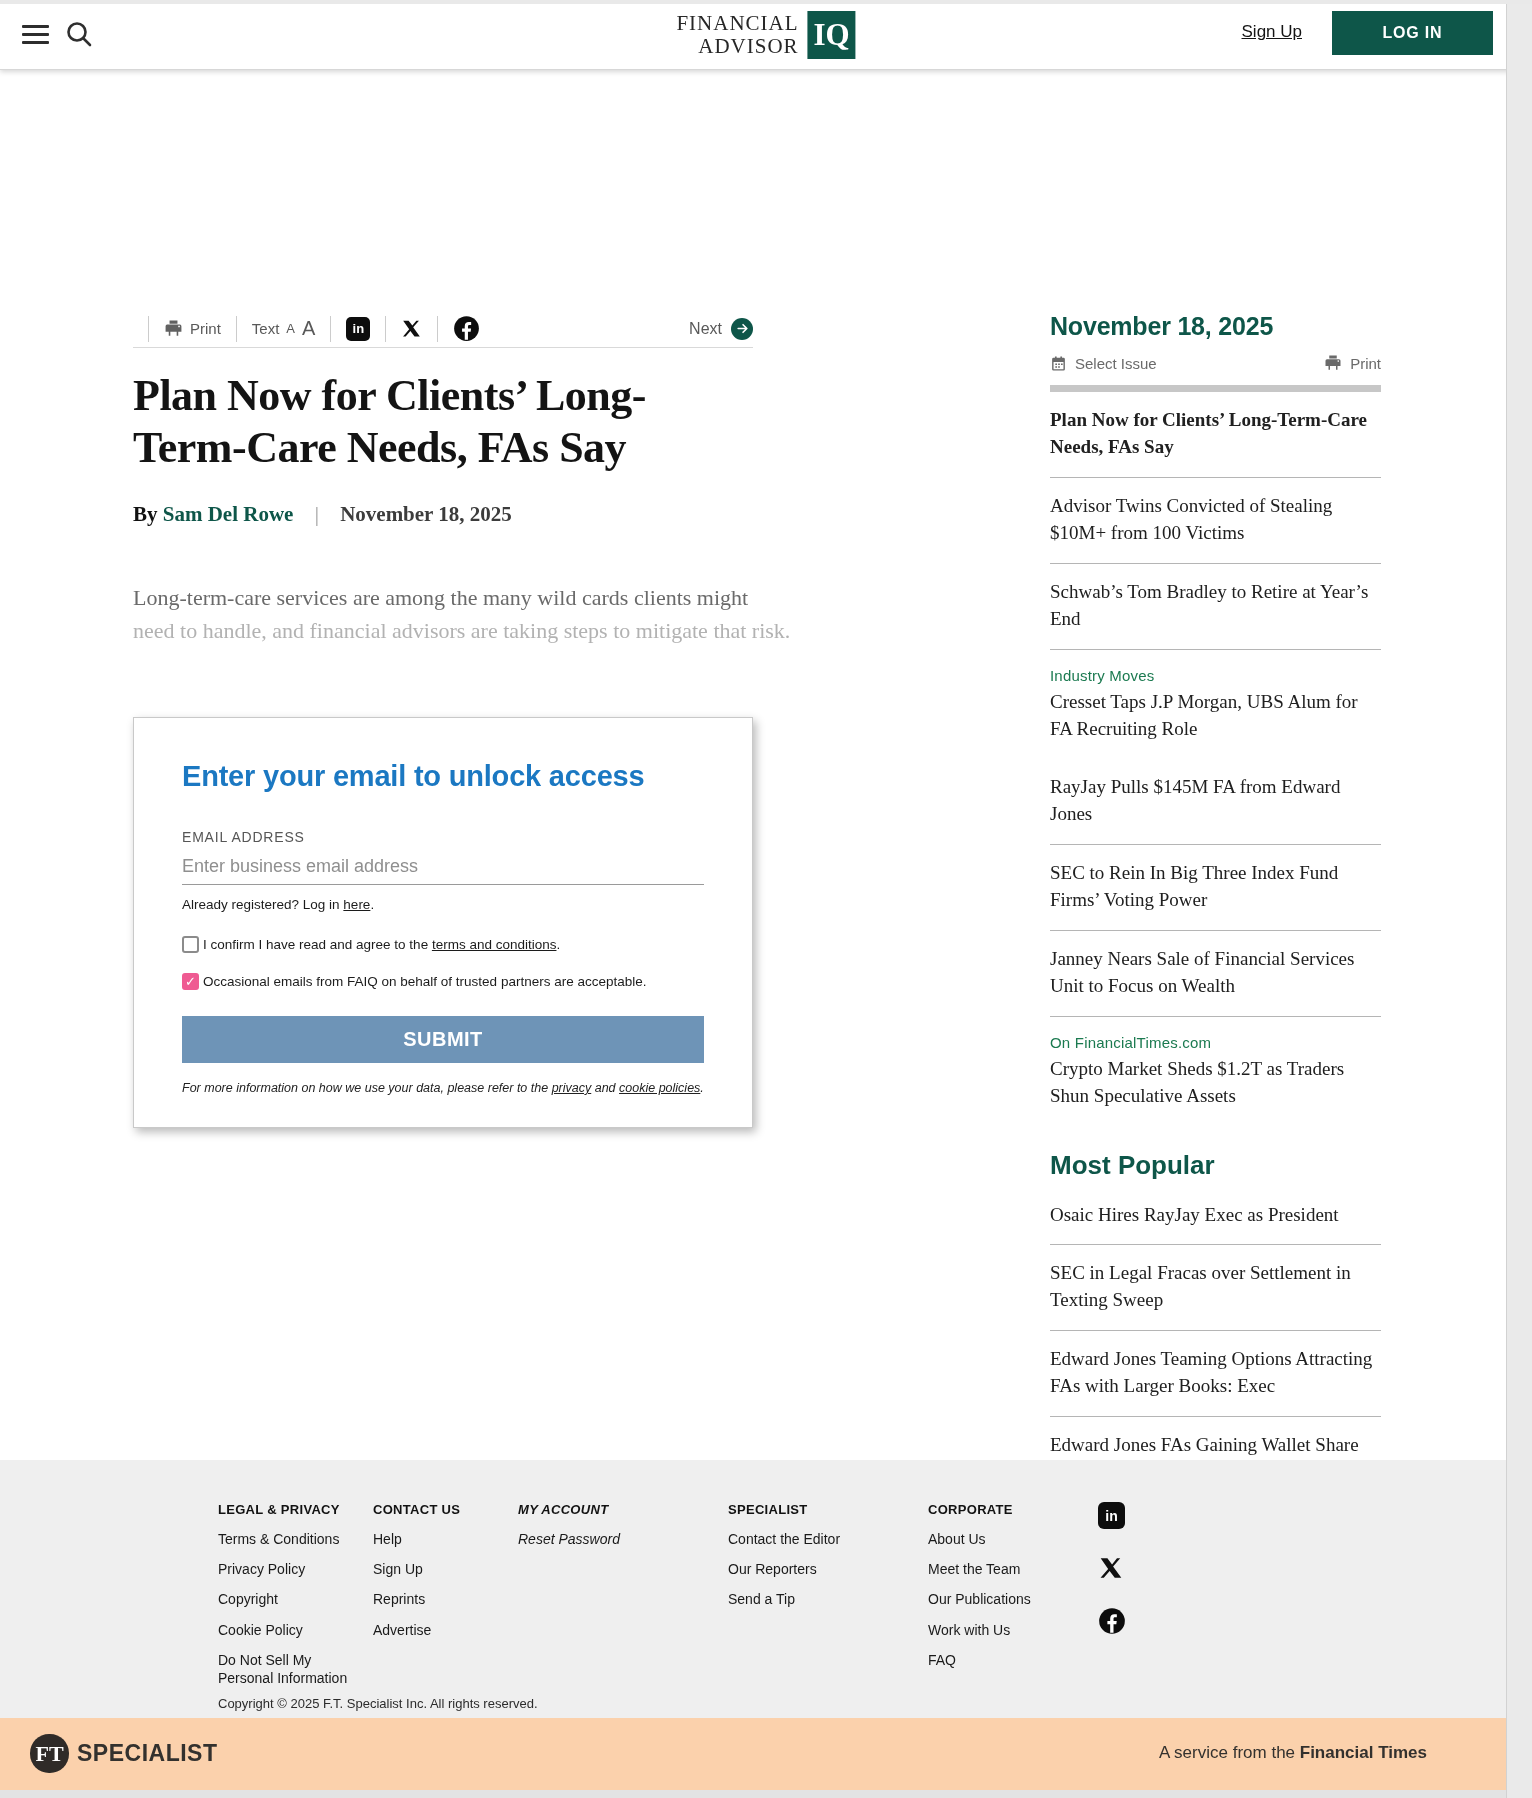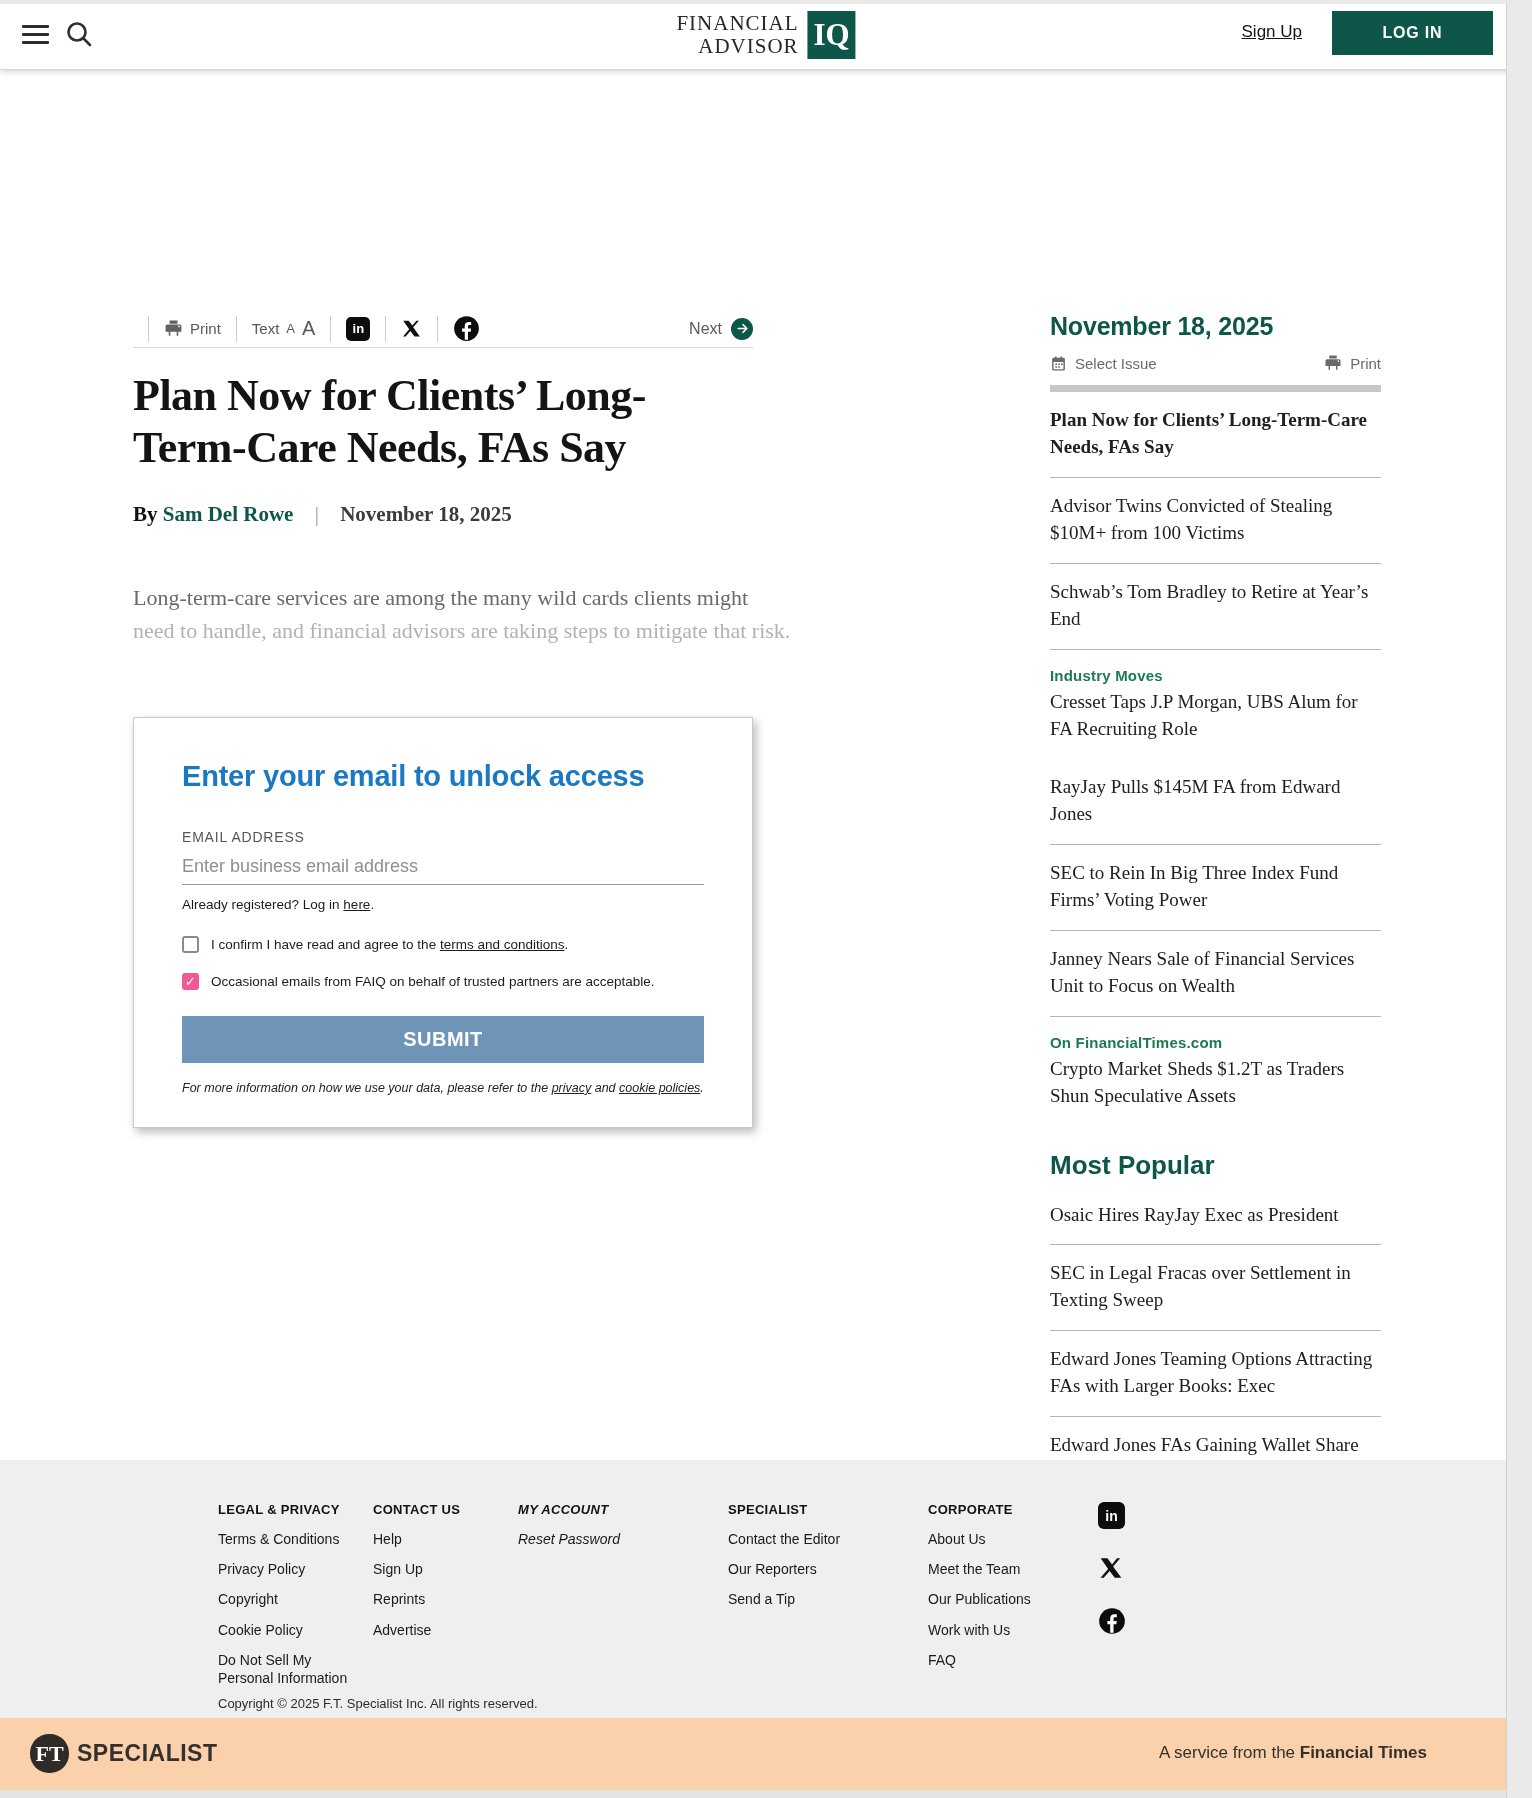--- a/index.html
+++ b/index.html
@@ -61,21 +61,21 @@
   .paywall {
     margin-top:70px; width:620px; border:1px solid #c9c9c9; background:#fff;
     box-shadow:3px 4px 9px rgba(0,0,0,.28); padding:42px 48px 32px;
   }
   .pw-heading { color:#1B78C2; font-size:29px; font-weight:700; letter-spacing:-.2px; }
   .pw-label { margin-top:36px; font-size:14px; letter-spacing:.8px; color:#565656; }
   .pw-input { margin-top:4px; width:100%; border:none; border-bottom:1px solid #9a9a9a; font-size:18px; padding:7px 0; color:#333; outline:none; background:transparent; font-family:"Liberation Sans","DejaVu Sans",sans-serif; }
   .pw-input::placeholder { color:#8f8f8f; }
   .pw-registered { margin-top:12px; font-size:13.5px; color:#1c1c1c; }
   .pw-registered a, .cb-row a, .pw-fineprint a { color:inherit; text-decoration:underline; cursor:pointer; }
-  .cb-row { margin-top:24px; display:flex; align-items:center; gap:12px; font-size:13.5px; color:#1c1c1c; }
+  .cb-row { margin-top:24px; display:flex; align-items:center; gap:4px; font-size:13.5px; color:#1c1c1c; }
   .cb { flex:0 0 auto; width:17px; height:17px; border:2px solid #8b8b8b; border-radius:3px; background:#fff; cursor:pointer; }
   .cb.checked { border-color:#EF5A92; background:#EF5A92; color:#fff; font-size:13px; line-height:14px; text-align:center; font-weight:700; }
   .submit-btn {
     margin-top:26px; width:100%; height:47px; background:#6E94B7; color:#fff; border:none;
     font-size:20px; font-weight:700; letter-spacing:.5px; cursor:pointer;
     font-family:"Liberation Sans","DejaVu Sans",sans-serif;
   }
   .pw-fineprint { margin-top:18px; font-size:12.5px; font-style:italic; color:#222; }
 
   
@@ -83,21 +83,21 @@
   .sb-date { color:#0E5649; font-size:25px; font-weight:700; letter-spacing:-.2px; }
   .sb-controls { margin-top:13px; display:flex; align-items:center; font-size:15px; color:#6a6a6a; }
   .sb-controls .grp { display:flex; align-items:center; gap:8px; cursor:pointer; }
   .sb-controls .grp.right { margin-left:auto; }
   .sb-bar { margin-top:13px; height:7px; background:#c7c7c7; }
   .sb-list { list-style:none; }
   .sb-item { padding:15px 0 16px; border-bottom:1px solid #b5b5b5; font-family:"Liberation Serif","DejaVu Serif",serif; font-size:19px; line-height:1.42; color:#202020; cursor:pointer; }
   .sb-item.bold { font-weight:700; }
   .sb-item.nb { border-bottom:none; }
   .sb-item.tight { padding-top:5px; }
-  .sb-label { margin-top:17px; font-size:15px; font-weight:700; color:#1B7A50; letter-spacing:.2px; }
+  .sb-label { margin-top:17px; font-size:15px; font-weight:400; color:#1B7A50; letter-spacing:.2px; }
   .mp-heading { margin-top:24px; color:#0E5649; font-size:26px; font-weight:700; }
   .mp-list { margin-top:6px; list-style:none; }
 
   
   footer { position:absolute; top:1460px; left:0; width:100%; height:258px; background:#efefef; }
   .fcol { position:absolute; top:42px; width:150px; }
   .fcol h4 { font-size:13px; font-weight:700; color:#121212; letter-spacing:.3px; margin-bottom:13px; }
   .fcol a { display:block; font-size:14px; color:#1a1a1a; text-decoration:none; margin-bottom:12px; line-height:1.3; cursor:pointer; }
   .fcol.c1 { left:218px; } .fcol.c2 { left:373px; } .fcol.c3 { left:518px; width:140px;font-style:italic; } .fcol.c4 { left:728px; width:160px; } .fcol.c5 { left:928px; }
   .fsocial { position:absolute; left:1098px; top:42px; display:flex; flex-direction:column; gap:26px; }

